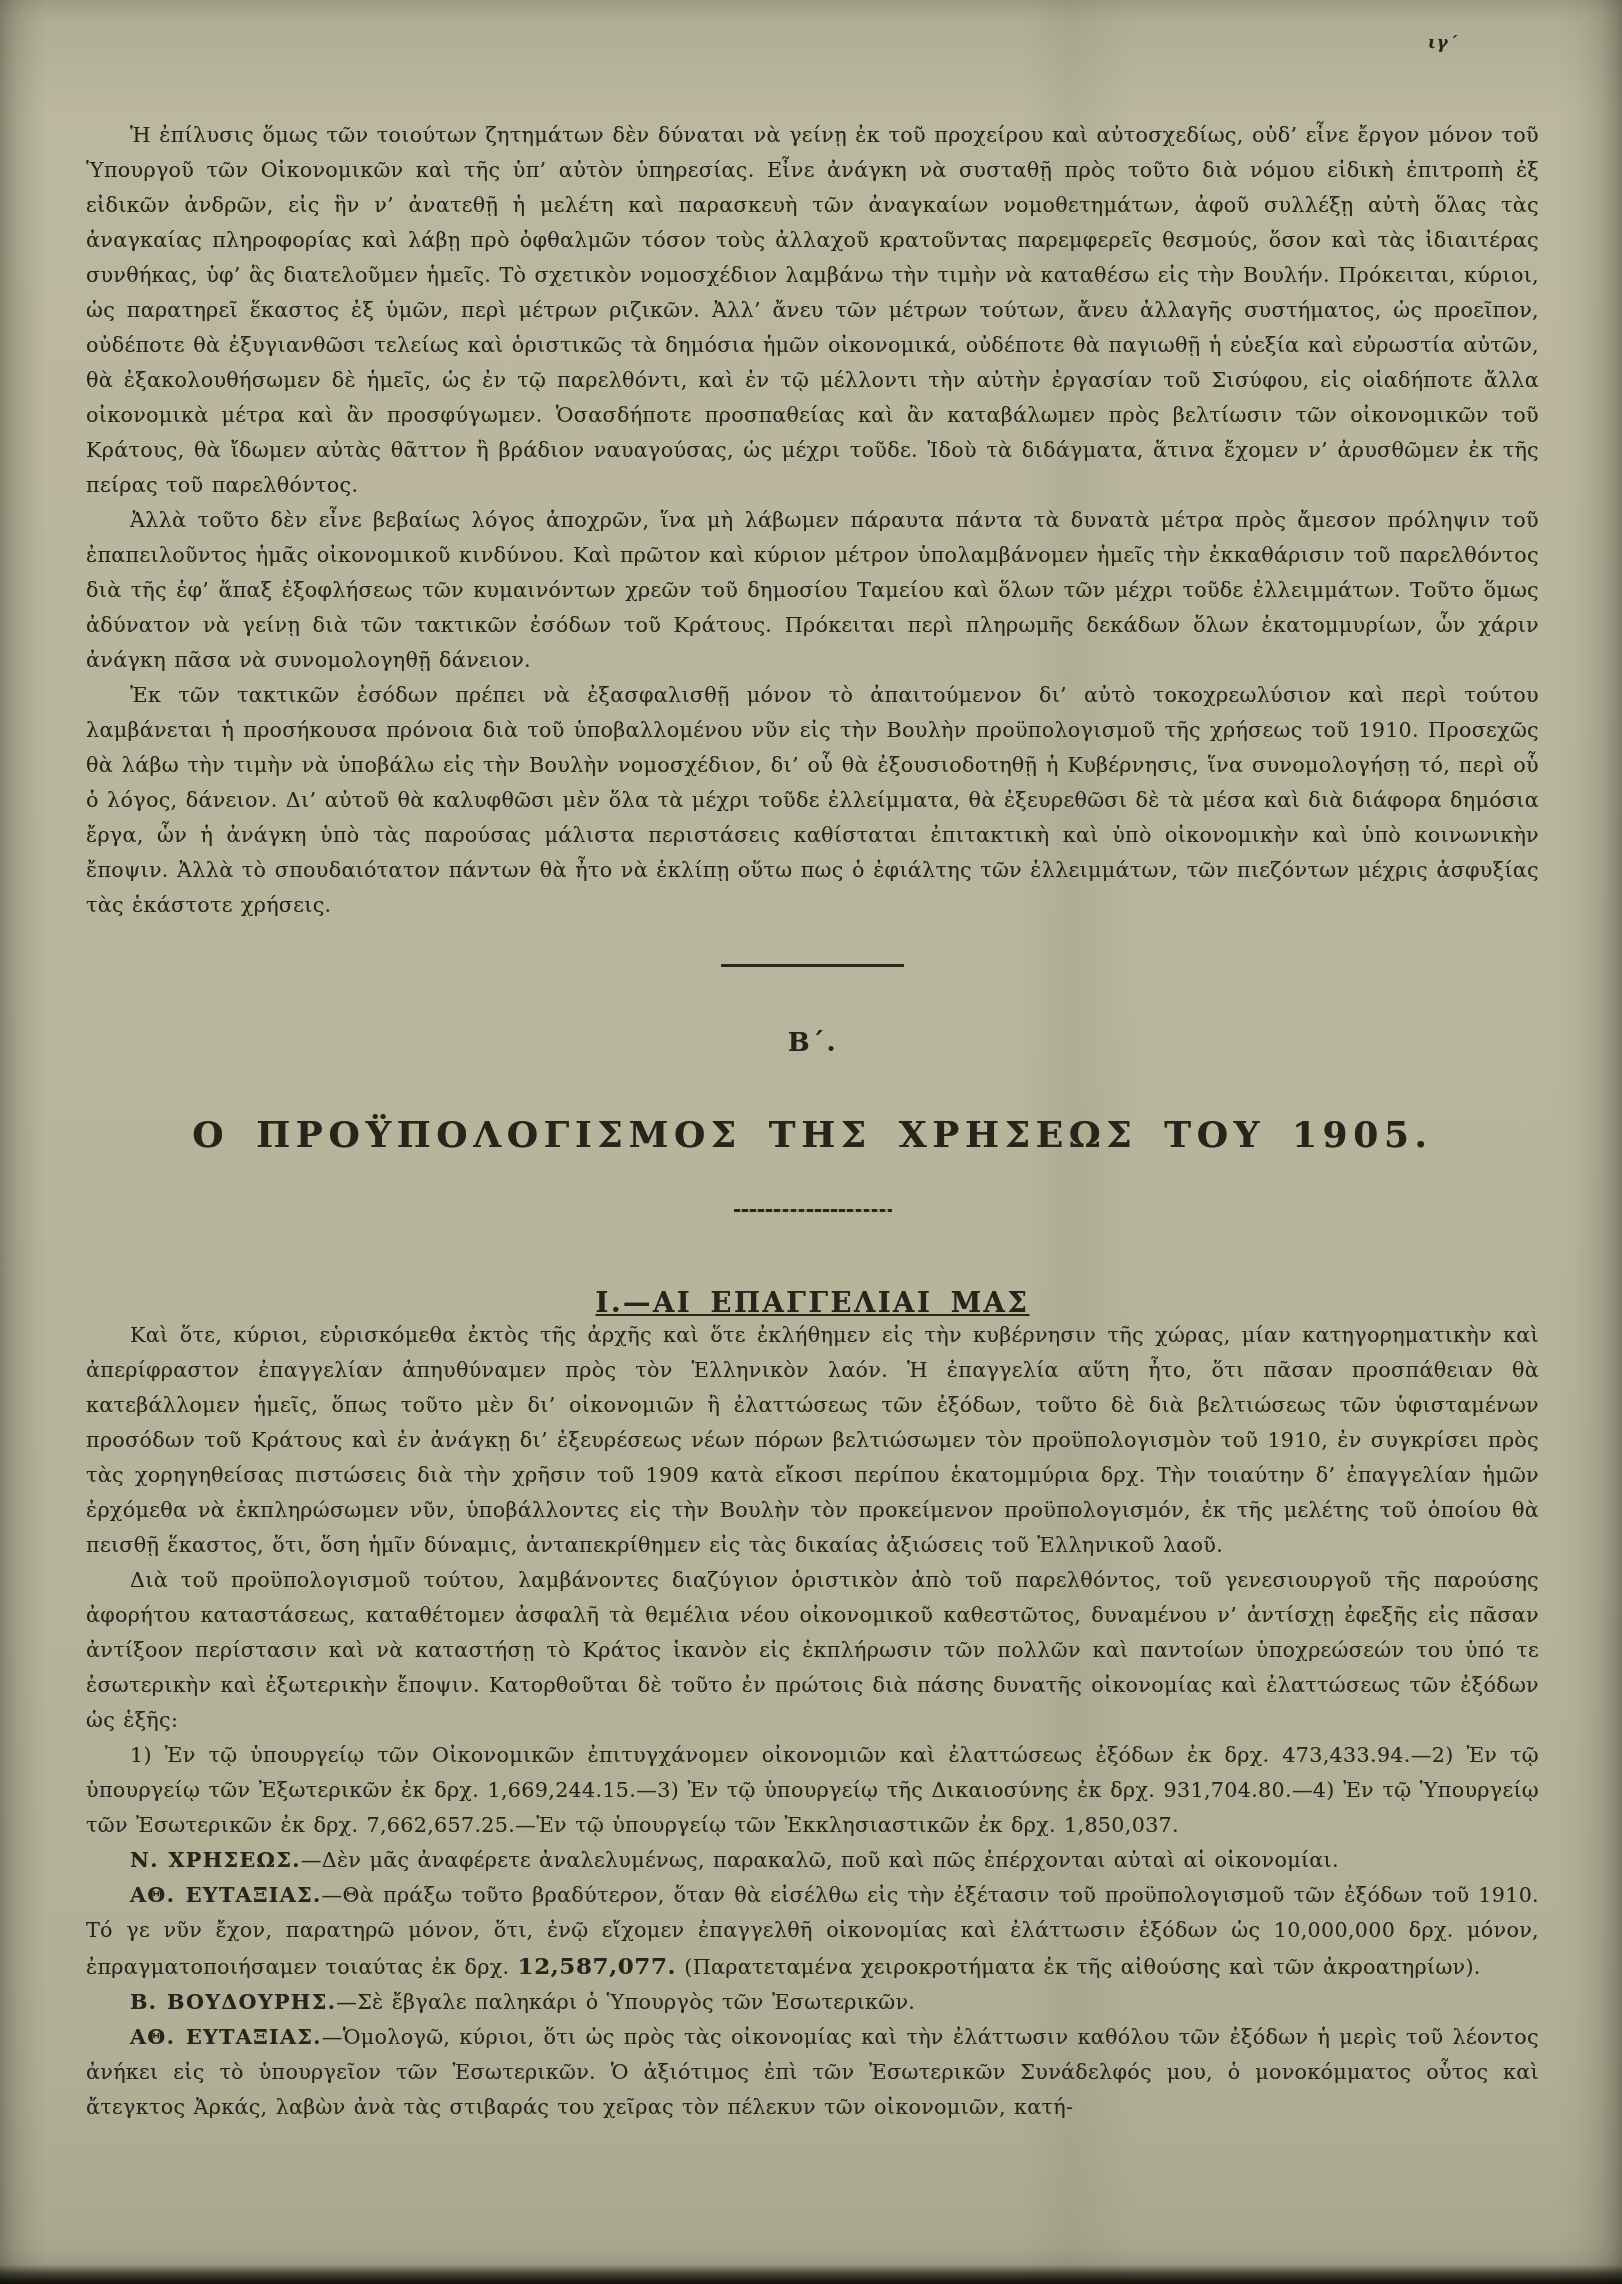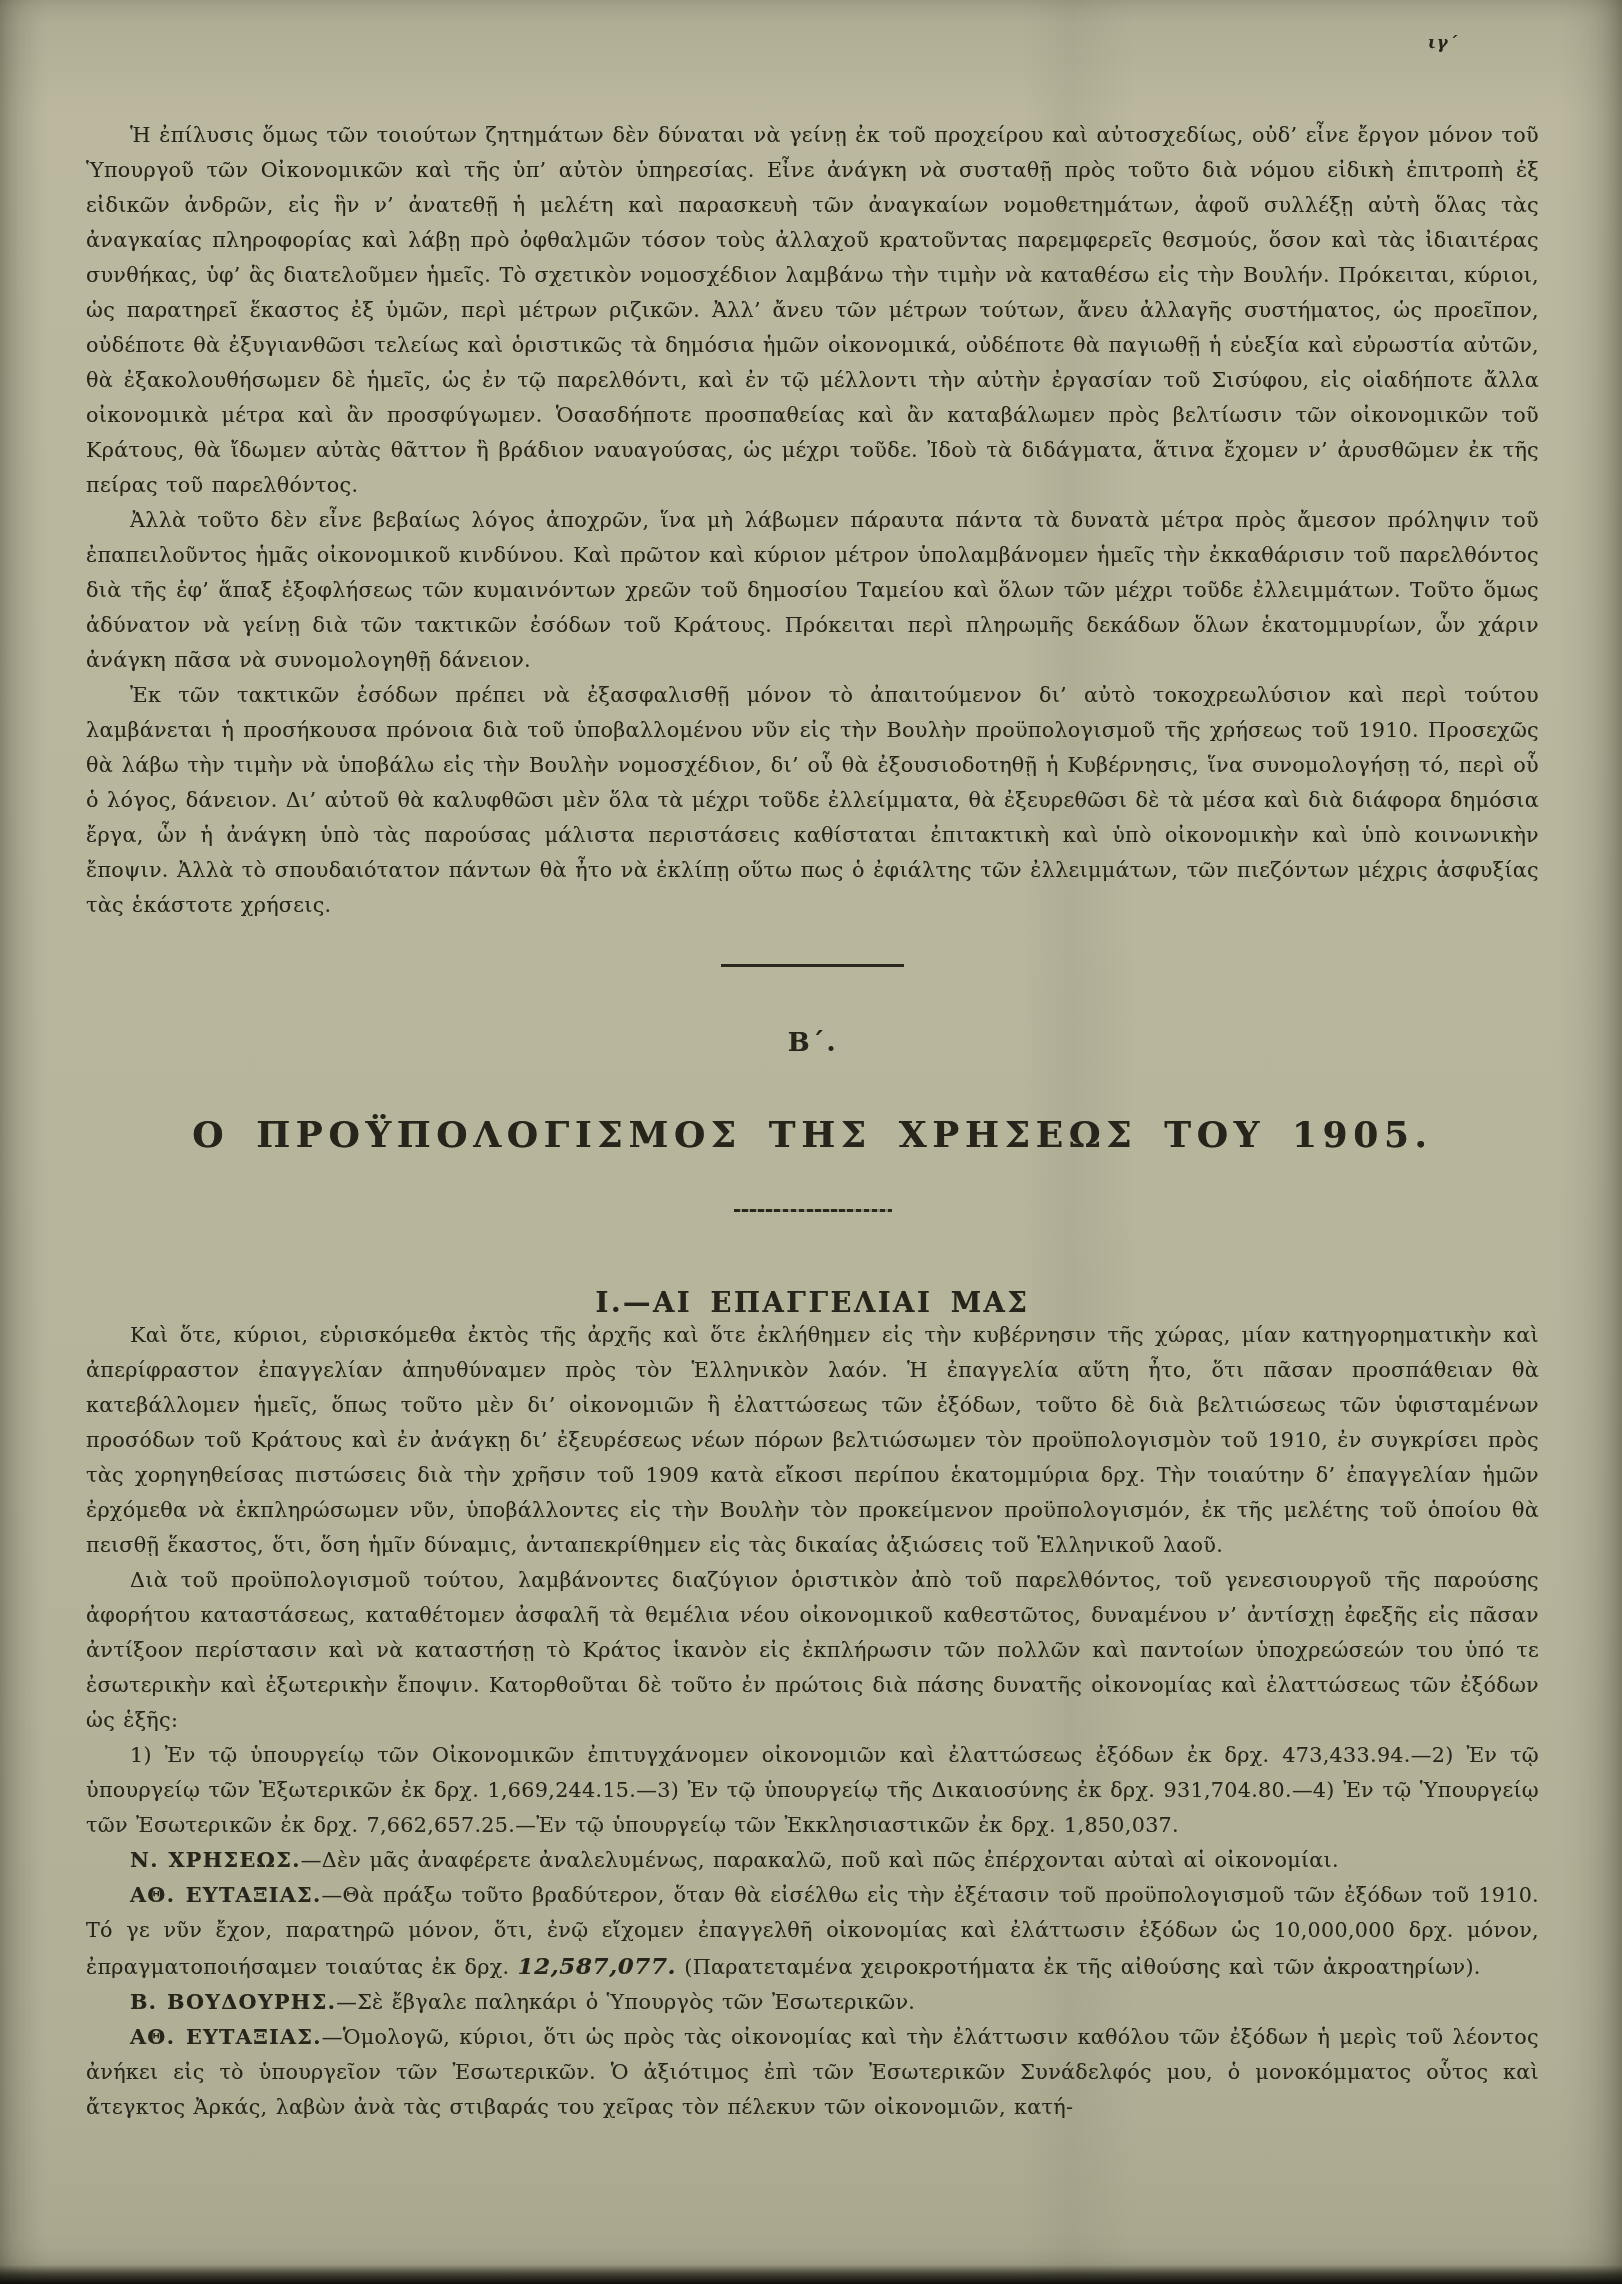--- a/index.html
+++ b/index.html
@@ -74,32 +74,32 @@
     background: repeating-linear-gradient(90deg, #2a281d 0px, #2a281d 5.6px, rgba(42,40,29,0.25) 5.6px, rgba(42,40,29,0.25) 8.1px);
   }
   .subheading {
     margin: 74px 0 0 0;
     text-align: center;
     font-size: 27.5px;
     font-weight: bold;
     letter-spacing: 2.5px;
     word-spacing: 6.3px;
     text-shadow: 0 0 0.6px rgba(30,27,16,0.5);
+    text-decoration: underline;
   }
   .after-heading { margin-top: 59px; }
   .speaker {
     font-weight: bold;
     letter-spacing: 1.3px;
     text-shadow: 0 0 0.6px rgba(30,27,16,0.45);
   }
   .amount {
     font-weight: bold;
     font-size: 23px;
     letter-spacing: 0.6px;
-    font-style: italic;
   }
   .scan-edge {
     position: absolute;
     left: 0; bottom: 0;
     width: 100%;
     height: 19px;
     background: linear-gradient(180deg, rgba(14,13,8,0) 0%, rgba(14,13,8,0.55) 45%, #0e0d08 100%);
   }
 </style>
 </head>

